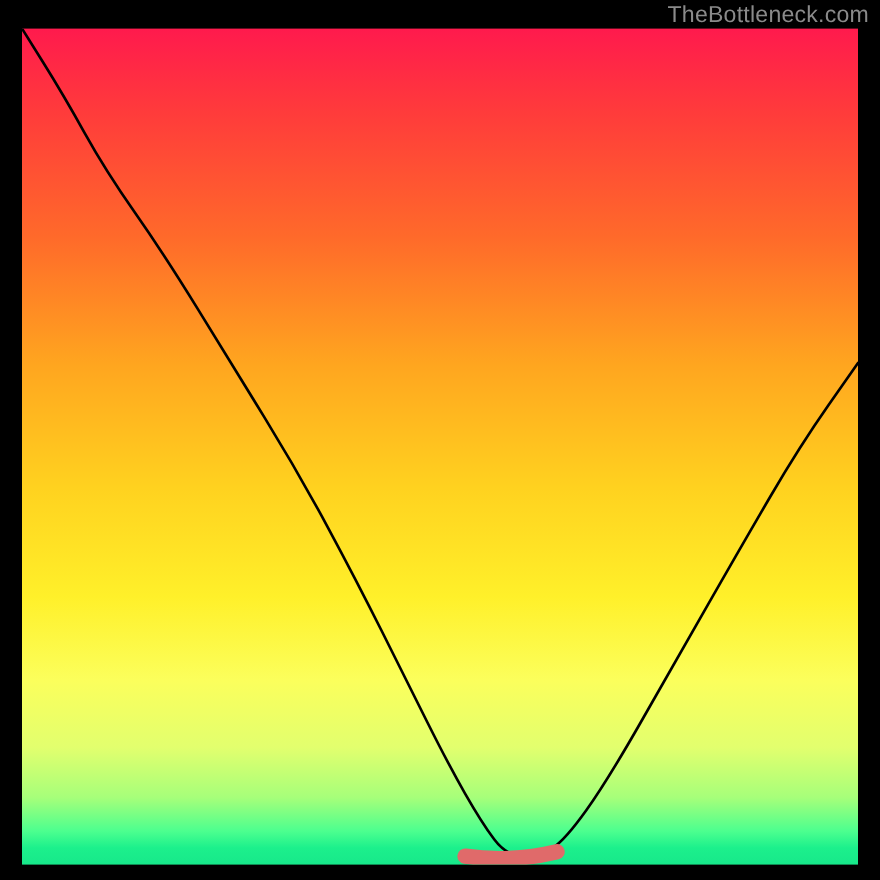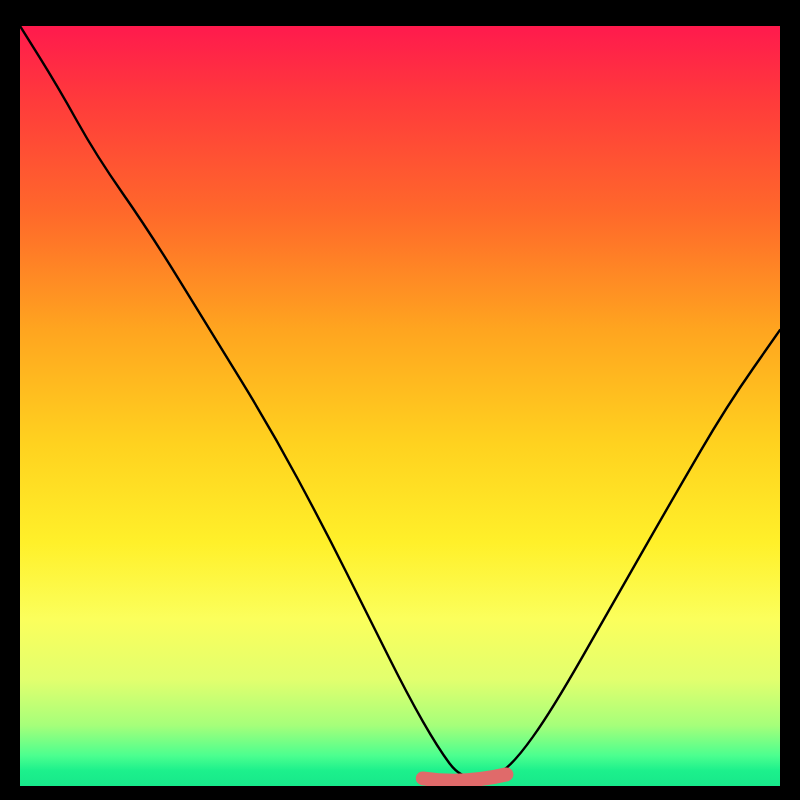--- a/index.html
+++ b/index.html
@@ -57,20 +57,21 @@
     top: 0;
     width: 760px;
     height: 760px;
   }
 </style>
 </head>
 <body>
 
 <div class="frame">
 
+  <div class="watermark">TheBottleneck.com</div>
 
   <div class="plot">
 
     <svg class="curve" viewBox="0 0 760 760" preserveAspectRatio="none">
 
       <path d="M 0.0 0.0 Q 0.0 0.0 19.0 30.4 Q 38.0 60.8 57.0 95.0 Q 76.0 129.2 102.6 167.2 Q 129.2 205.2 159.6 254.6 Q 190.0 304.0 220.4 353.4 Q 250.8 402.8 277.4 452.2 Q 304.0 501.6 326.8 547.2 Q 349.6 592.8 368.6 630.8 Q 387.6 668.8 402.8 695.4 Q 418.0 722.0 429.4 737.2 Q 440.8 752.4 456.0 752.4 Q 471.2 752.4 482.6 744.8 Q 494.0 737.2 513.0 710.6 Q 532.0 684.0 562.4 630.8 Q 592.8 577.6 623.2 524.4 Q 653.6 471.2 680.2 425.6 Q 706.8 380.0 733.4 342.0 T 760.0 304.0" fill="none" stroke="#000000" stroke-width="2.4" stroke-linecap="round" id="curve-path"></path>
 
       <path d="M 402.8 752.4 Q 444.6 758.4 486.4 748.4" fill="none" stroke="#e06a6a" stroke-width="14" stroke-linecap="round" id="highlight-path"></path>
 
     </svg>

